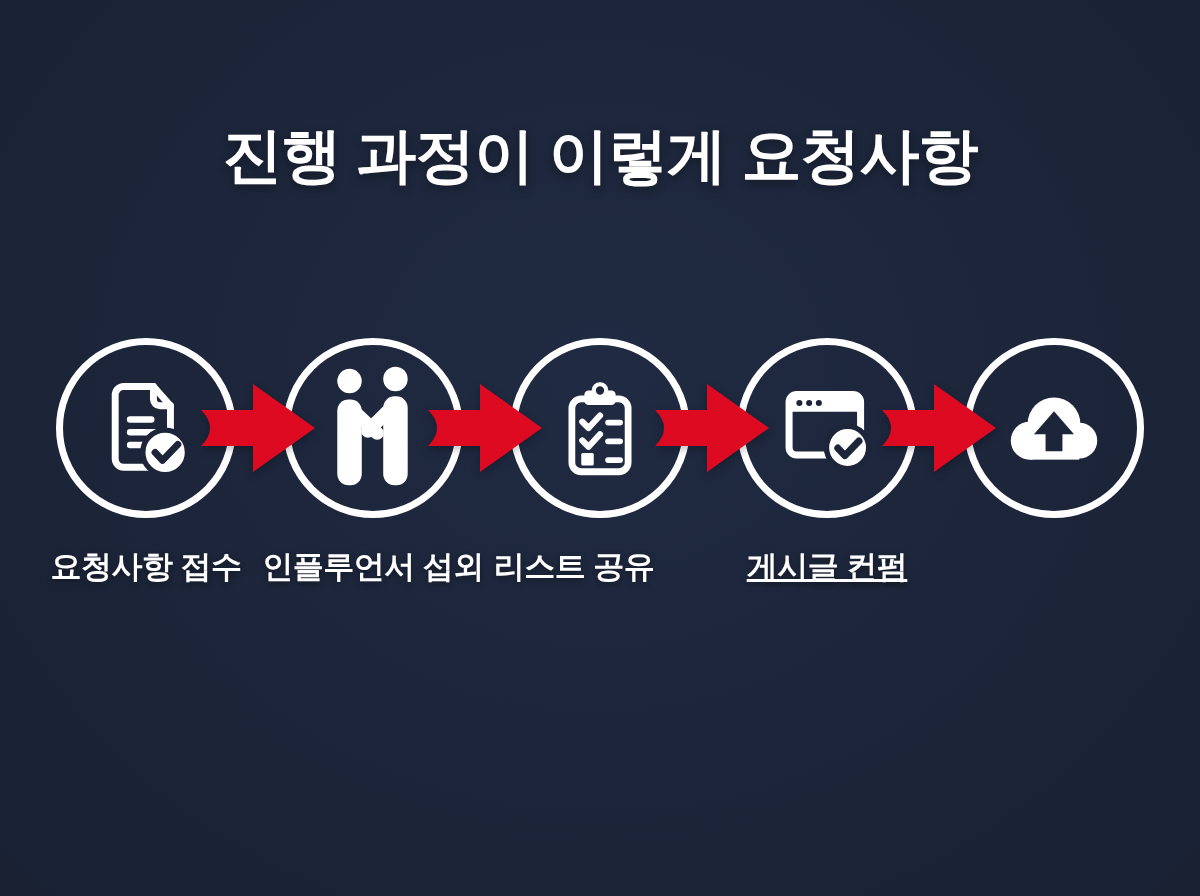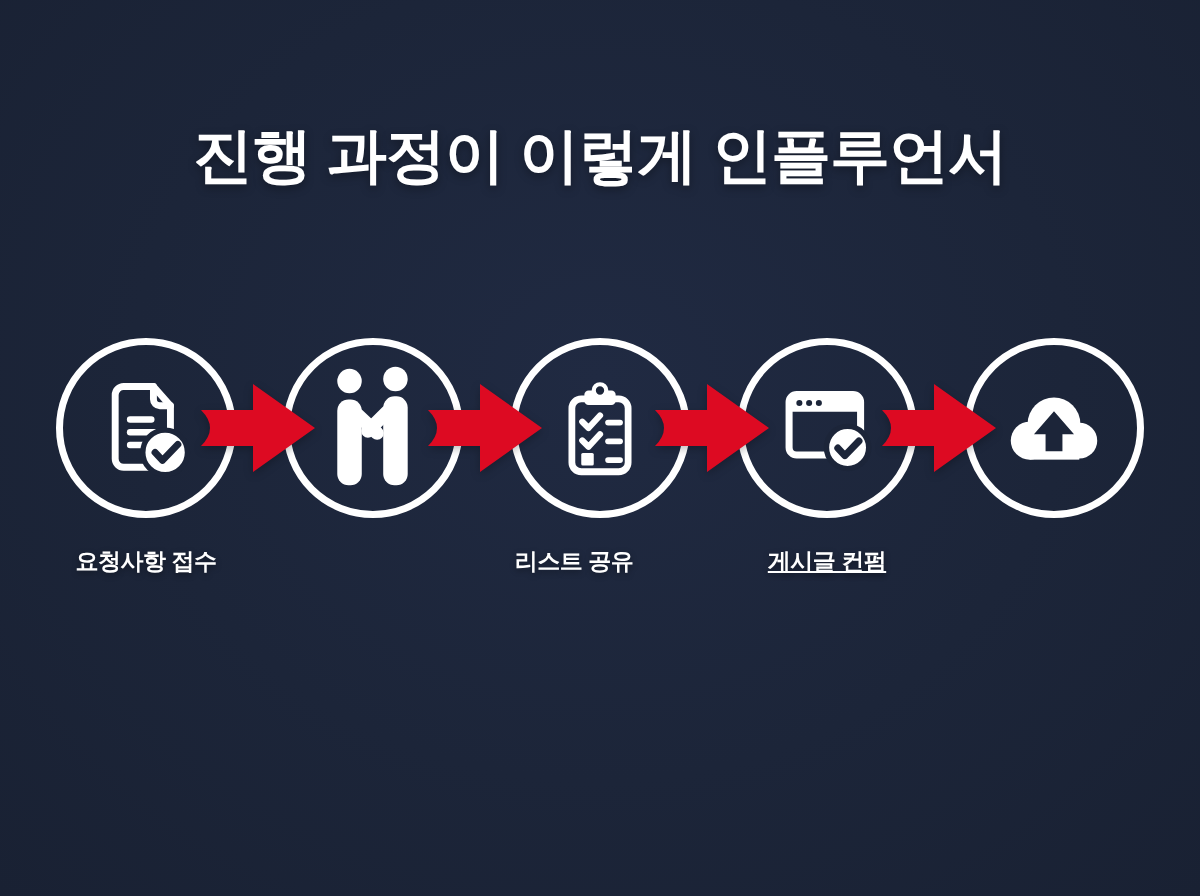--- a/index.html
+++ b/index.html
@@ -42,21 +42,21 @@
   .step-circle.c1{left:283px;}
   .step-circle.c2{left:510px;}
   .step-circle.c3{left:737px;}
   .step-circle.c4{left:964px;}
   .step-label{
     position:absolute;
     top:546px;
     width:260px;
     text-align:center;
     color:var(--white);
-    font-size:23px;
+    font-size:31px;
     font-weight:800;
     letter-spacing:-0.5px;
     text-shadow:0 2px 6px rgba(0,0,0,.4);
   }
   .step-label.l0{left:16px;}
   .step-label.l1{left:243px;}
   .step-label.l2{left:444px;}
   .step-label.l3{left:697px;text-decoration:underline;}
   .step-label.l4{left:924px;}
   .arrow{
@@ -75,21 +75,21 @@
   .icon .stroke{fill:none;stroke:var(--white);stroke-linecap:round;stroke-linejoin:round;}
   .icon .fill{fill:var(--white);}
   .icon .dark{fill:var(--bg);}
   .icon .darkstroke{fill:none;stroke:var(--bg);stroke-linecap:round;stroke-linejoin:round;}
 </style>
 </head>
 <body>
 
 <div class="canvas">
 
-  <div class="title">진행 과정이 이렇게 인플루언서</div>
+  <div class="title">진행 과정이 이렇게 요청사항</div>
 
   <div class="step-circle c0">
     <svg class="icon" width="102" height="102" viewBox="0 0 96 96">
       <path class="stroke" stroke-width="6.5" d="M55 9 H27 A8 8 0 0 0 19 17 V77 A8 8 0 0 0 27 85 H63 A8 8 0 0 0 71 77 V27 Z"></path>
       <path class="stroke" stroke-width="6.5" d="M55 9 V21 A6 6 0 0 0 61 27 H71"></path>
       <rect class="fill" x="30" y="37" width="26" height="6" rx="3"></rect>
       <rect class="fill" x="30" y="49" width="31" height="6" rx="3"></rect>
       <rect class="fill" x="30" y="61" width="21" height="6" rx="3"></rect>
       <circle class="fill" cx="66" cy="71" r="21" stroke="#1c2539" stroke-width="5"></circle>
       <path class="darkstroke" stroke-width="6.5" d="M56.5 71 l7 7.5 l14.5 -15"></path>
@@ -150,16 +150,17 @@
     <path d="M0 28 H52 V2 L114 46 L52 90 V64 H0 Q18 46 0 28 Z"></path>
   </svg>
   <svg class="arrow a2" viewBox="0 0 116 92">
     <path d="M0 28 H52 V2 L114 46 L52 90 V64 H0 Q18 46 0 28 Z"></path>
   </svg>
   <svg class="arrow a3" viewBox="0 0 116 92">
     <path d="M0 28 H52 V2 L114 46 L52 90 V64 H0 Q18 46 0 28 Z"></path>
   </svg>
 
   <div class="step-label l0">요청사항 접수</div>
+  <div class="step-label l1">인플루언서 섭외</div>
   <div class="step-label l2">리스트 공유</div>
   <div class="step-label l3">게시글 컨펌</div>
 
 </div>
 
 </body></html>

